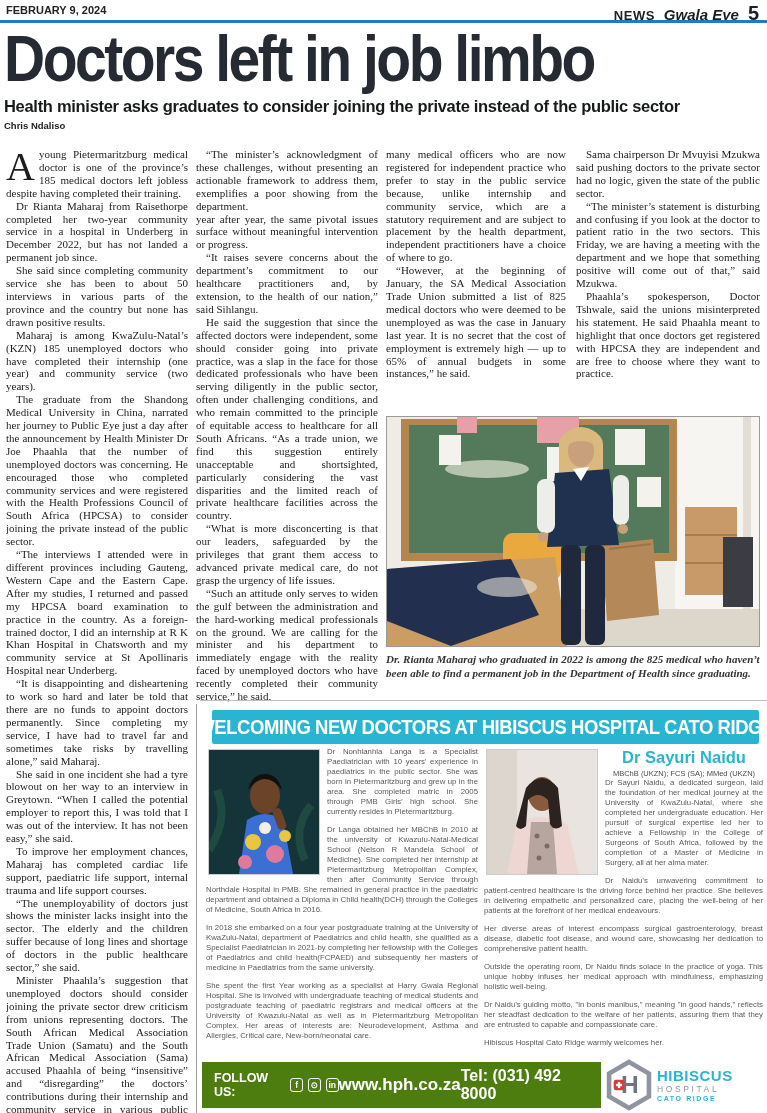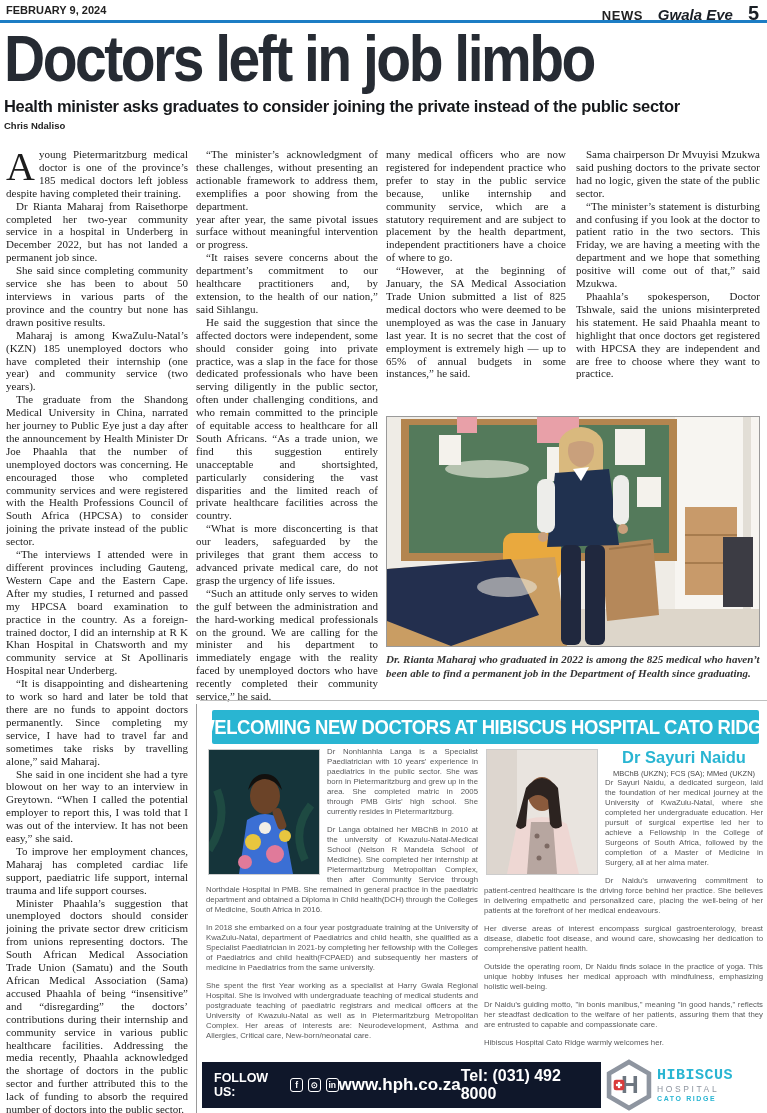--- a/index.html
+++ b/index.html
@@ -2,21 +2,21 @@
 <html><head>
 <meta charset="utf-8">
 <style>
   html,body{margin:0;padding:0;background:#888;}
   .page{position:relative;width:767px;height:1113px;background:#fff;overflow:hidden;
         font-family:"Liberation Serif",serif;color:#1c1c1c;}
   
   .mast{position:absolute;top:0;left:0;right:0;height:20px;display:flex;align-items:center;
         font-family:"Liberation Sans",sans-serif;}
   .mast-date{position:absolute;left:6px;top:4px;font-size:11px;font-weight:bold;color:#222;}
-  .mast-right{position:absolute;right:8px;top:2px;display:flex;align-items:baseline;gap:15px;}
+  .mast-right{position:absolute;right:8px;top:2px;display:flex;align-items:baseline;gap:9px;}
   .mast-section{font-size:13px;font-weight:bold;color:#222;letter-spacing:.5px;}
   .mast-brand{font-size:15px;font-weight:bold;font-style:italic;color:#1a1f26;}
   .mast-page{font-size:20px;font-weight:bold;color:#1a1f26;}
   .rule-blue{position:absolute;top:20px;left:0;right:0;height:3px;}
   
   .headline{position:absolute;top:25px;left:4px;width:759px;font-family:"Liberation Sans",sans-serif;
         font-weight:bold;font-size:57px;line-height:58px;letter-spacing:-2.5px;color:#262b33;
         transform:scaleY(1.15);transform-origin:top left;white-space:nowrap;}
   .subhead{position:absolute;top:97px;left:4px;width:760px;font-family:"Liberation Sans",sans-serif;
         font-weight:bold;font-size:16.5px;letter-spacing:-.3px;color:#17191c;}
@@ -59,21 +59,21 @@
   
   .ad-footbar{position:absolute;left:0;top:359px;width:399px;height:46px;display:flex;align-items:center;
       justify-content:space-between;padding:0 12px;box-sizing:border-box;}
   .follow{display:flex;align-items:center;gap:5px;color:#fff;font-weight:bold;font-size:12.5px;}
   .soc{width:14px;height:14px;border:1.5px solid #fff;border-radius:3px;color:#fff;font-size:8.5px;
       font-weight:bold;display:flex;align-items:center;justify-content:center;box-sizing:border-box;}
   .ad-web{color:#fff;font-weight:bold;font-size:17px;}
   .ad-tel{color:#fff;font-weight:bold;font-size:16px;}
   .ad-logo{position:absolute;left:404px;top:354px;width:158px;height:56px;display:flex;align-items:center;gap:5px;}
   .logo-txt{display:flex;flex-direction:column;line-height:1;}
-  .logo-l1{font-size:15px;font-weight:bold;letter-spacing:.5px;font-family:Liberation Mono, monospace;}
+  .logo-l1{font-size:15px;font-weight:bold;letter-spacing:.5px;}
   .logo-l2{font-size:8.5px;color:#8e95a0;letter-spacing:2.6px;margin-top:2px;}
   .logo-l3{font-size:7px;font-weight:bold;letter-spacing:1.6px;margin-top:2px;}
 </style>
 </head>
 <body>
 
 <div class="page">
 
   <div class="mast">
     <span class="mast-date">FEBRUARY 9, 2024</span>
@@ -92,20 +92,21 @@
   <div class="col col1">
       <p class="para drop">A young Pietermaritzburg medical doctor is one of the province’s 185 medical doctors left jobless despite having completed their training.</p>
       <p class="para">Dr Rianta Maharaj from Raisethorpe completed her two-year community service in a hospital in Underberg in December 2022, but has not landed a permanent job since.</p>
       <p class="para">She said since completing community service she has been to about 50 interviews in various parts of the province and the country but none has drawn positive results.</p>
       <p class="para">Maharaj is among KwaZulu-Natal’s (KZN) 185 unemployed doctors who have completed their internship (one year) and community service (two years).</p>
       <p class="para">The graduate from the Shandong Medical University in China, narrated her journey to Public Eye just a day after the announcement by Health Minister Dr Joe Phaahla that the number of unemployed doctors was concerning. He encouraged those who completed community services and were registered with the Health Professions Council of South Africa (HPCSA) to consider joining the private instead of the public sector.</p>
       <p class="para">“The interviews I attended were in different provinces including Gauteng, Western Cape and the Eastern Cape. After my studies, I returned and passed my HPCSA board examination to practice in the country. As a foreign-trained doctor, I did an internship at R K Khan Hospital in Chatsworth and my community service at St Apollinaris Hospital near Underberg.</p>
       <p class="para">“It is disappointing and disheartening to work so hard and later be told that there are no funds to appoint doctors permanently. Since completing my service, I have had to travel far and sometimes take risks by travelling alone,” said Maharaj.</p>
       <p class="para">She said in one incident she had a tyre blowout on her way to an interview in Greytown. “When I called the potential employer to report this, I was told that I was out of the interview. It has not been easy,” she said.</p>
       <p class="para">To improve her employment chances, Maharaj has completed cardiac life support, paediatric life support, internal trauma and life support courses.</p>
+      <p class="para">“The unemployability of doctors just shows the minister lacks insight into the sector. The elderly and the children suffer because of long lines and shortage of doctors in the public healthcare sector,” she said.</p>
       <p class="para">Minister Phaahla’s suggestion that unemployed doctors should consider joining the private sector drew criticism from unions representing doctors. The South African Medical Association Trade Union (Samatu) and the South African Medical Association (Sama) accused Phaahla of being “insensitive” and “disregarding” the doctors’ contributions during their internship and community service in various public healthcare facilities. Addressing the media recently, Phaahla acknowledged the shortage of doctors in the public sector and further attributed this to the lack of funding to absorb the required number of doctors into the public sector.</p>
     </div>
   <div class="col col2">
       <p class="para">“The minister’s acknowledgment of these challenges, without presenting an actionable framework to address them, exemplifies a poor showing from the department.</p>
       <p class="para cont">year after year, the same pivotal issues surface without meaningful intervention or progress.</p>
       <p class="para">“It raises severe concerns about the department’s commitment to our healthcare practitioners and, by extension, to the health of our nation,” said Sihlangu.</p>
       <p class="para">He said the suggestion that since the affected doctors were independent, some should consider going into private practice, was a slap in the face for those dedicated professionals who have been serving diligently in the public sector, often under challenging conditions, and who remain committed to the principle of equitable access to healthcare for all South Africans. “As a trade union, we find this suggestion entirely unacceptable and shortsighted, particularly considering the vast disparities and the limited reach of private healthcare facilities across the country.</p>
       <p class="para">“What is more disconcerting is that our leaders, safeguarded by the privileges that grant them access to advanced private medical care, do not grasp the urgency of life issues.</p>
       <p class="para">“Such an attitude only serves to widen the gulf between the administration and the hard-working medical professionals on the ground. We are calling for the minister and his department to immediately engage with the reality faced by unemployed doctors who have recently completed their community service,” he said.</p>
       <p class="para">In his statement, Phaahla said the issue of doctors who wish to stay in public service employment was of major concern to the department; hence they are working with provincial health departments to mobilise resources to fund vacant posts.</p>
@@ -221,21 +222,21 @@
           <p class="bio-p">Dr Sayuri Naidu, a dedicated surgeon, laid the foundation of her medical journey at the University of KwaZulu-Natal, where she completed her undergraduate education. Her pursuit of surgical expertise led her to achieve a Fellowship in the College of Surgeons of South Africa, followed by the completion of a Master of Medicine in Surgery, all at her alma mater.</p>
           <p class="bio-p">Dr Naidu’s unwavering commitment to patient-centred healthcare is the driving force behind her practice. She believes in delivering empathetic and personalized care, placing the well-being of her patients at the forefront of her medical endeavours.</p>
           <p class="bio-p">Her diverse areas of interest encompass surgical gastroenterology, breast disease, diabetic foot disease, and wound care, showcasing her dedication to comprehensive patient health.</p>
           <p class="bio-p">Outside the operating room, Dr Naidu finds solace in the practice of yoga. This unique hobby infuses her medical approach with mindfulness, emphasizing holistic well-being.</p>
           <p class="bio-p">Dr Naidu’s guiding motto, "in bonis manibus," meaning "in good hands," reflects her steadfast dedication to the welfare of her patients, assuring them that they are entrusted to capable and compassionate care.</p>
           <p class="bio-p">Hibiscus Hospital Cato Ridge warmly welcomes her.</p>
         </div>
 
     </div>
 
-    <div class="ad-footbar acc-bg" style="background: #0f172a;">
+    <div class="ad-footbar acc-bg" style="background: #4d7c0f;">
       <span class="follow">
         <span>FOLLOW US:</span>
         <span class="soc">f</span>
         <span class="soc">⊙</span>
         <span class="soc">in</span>
       </span>
       <span class="ad-web">www.hph.co.za</span>
       <span class="ad-tel">Tel: (031) 492 8000</span>
     </div>
 

